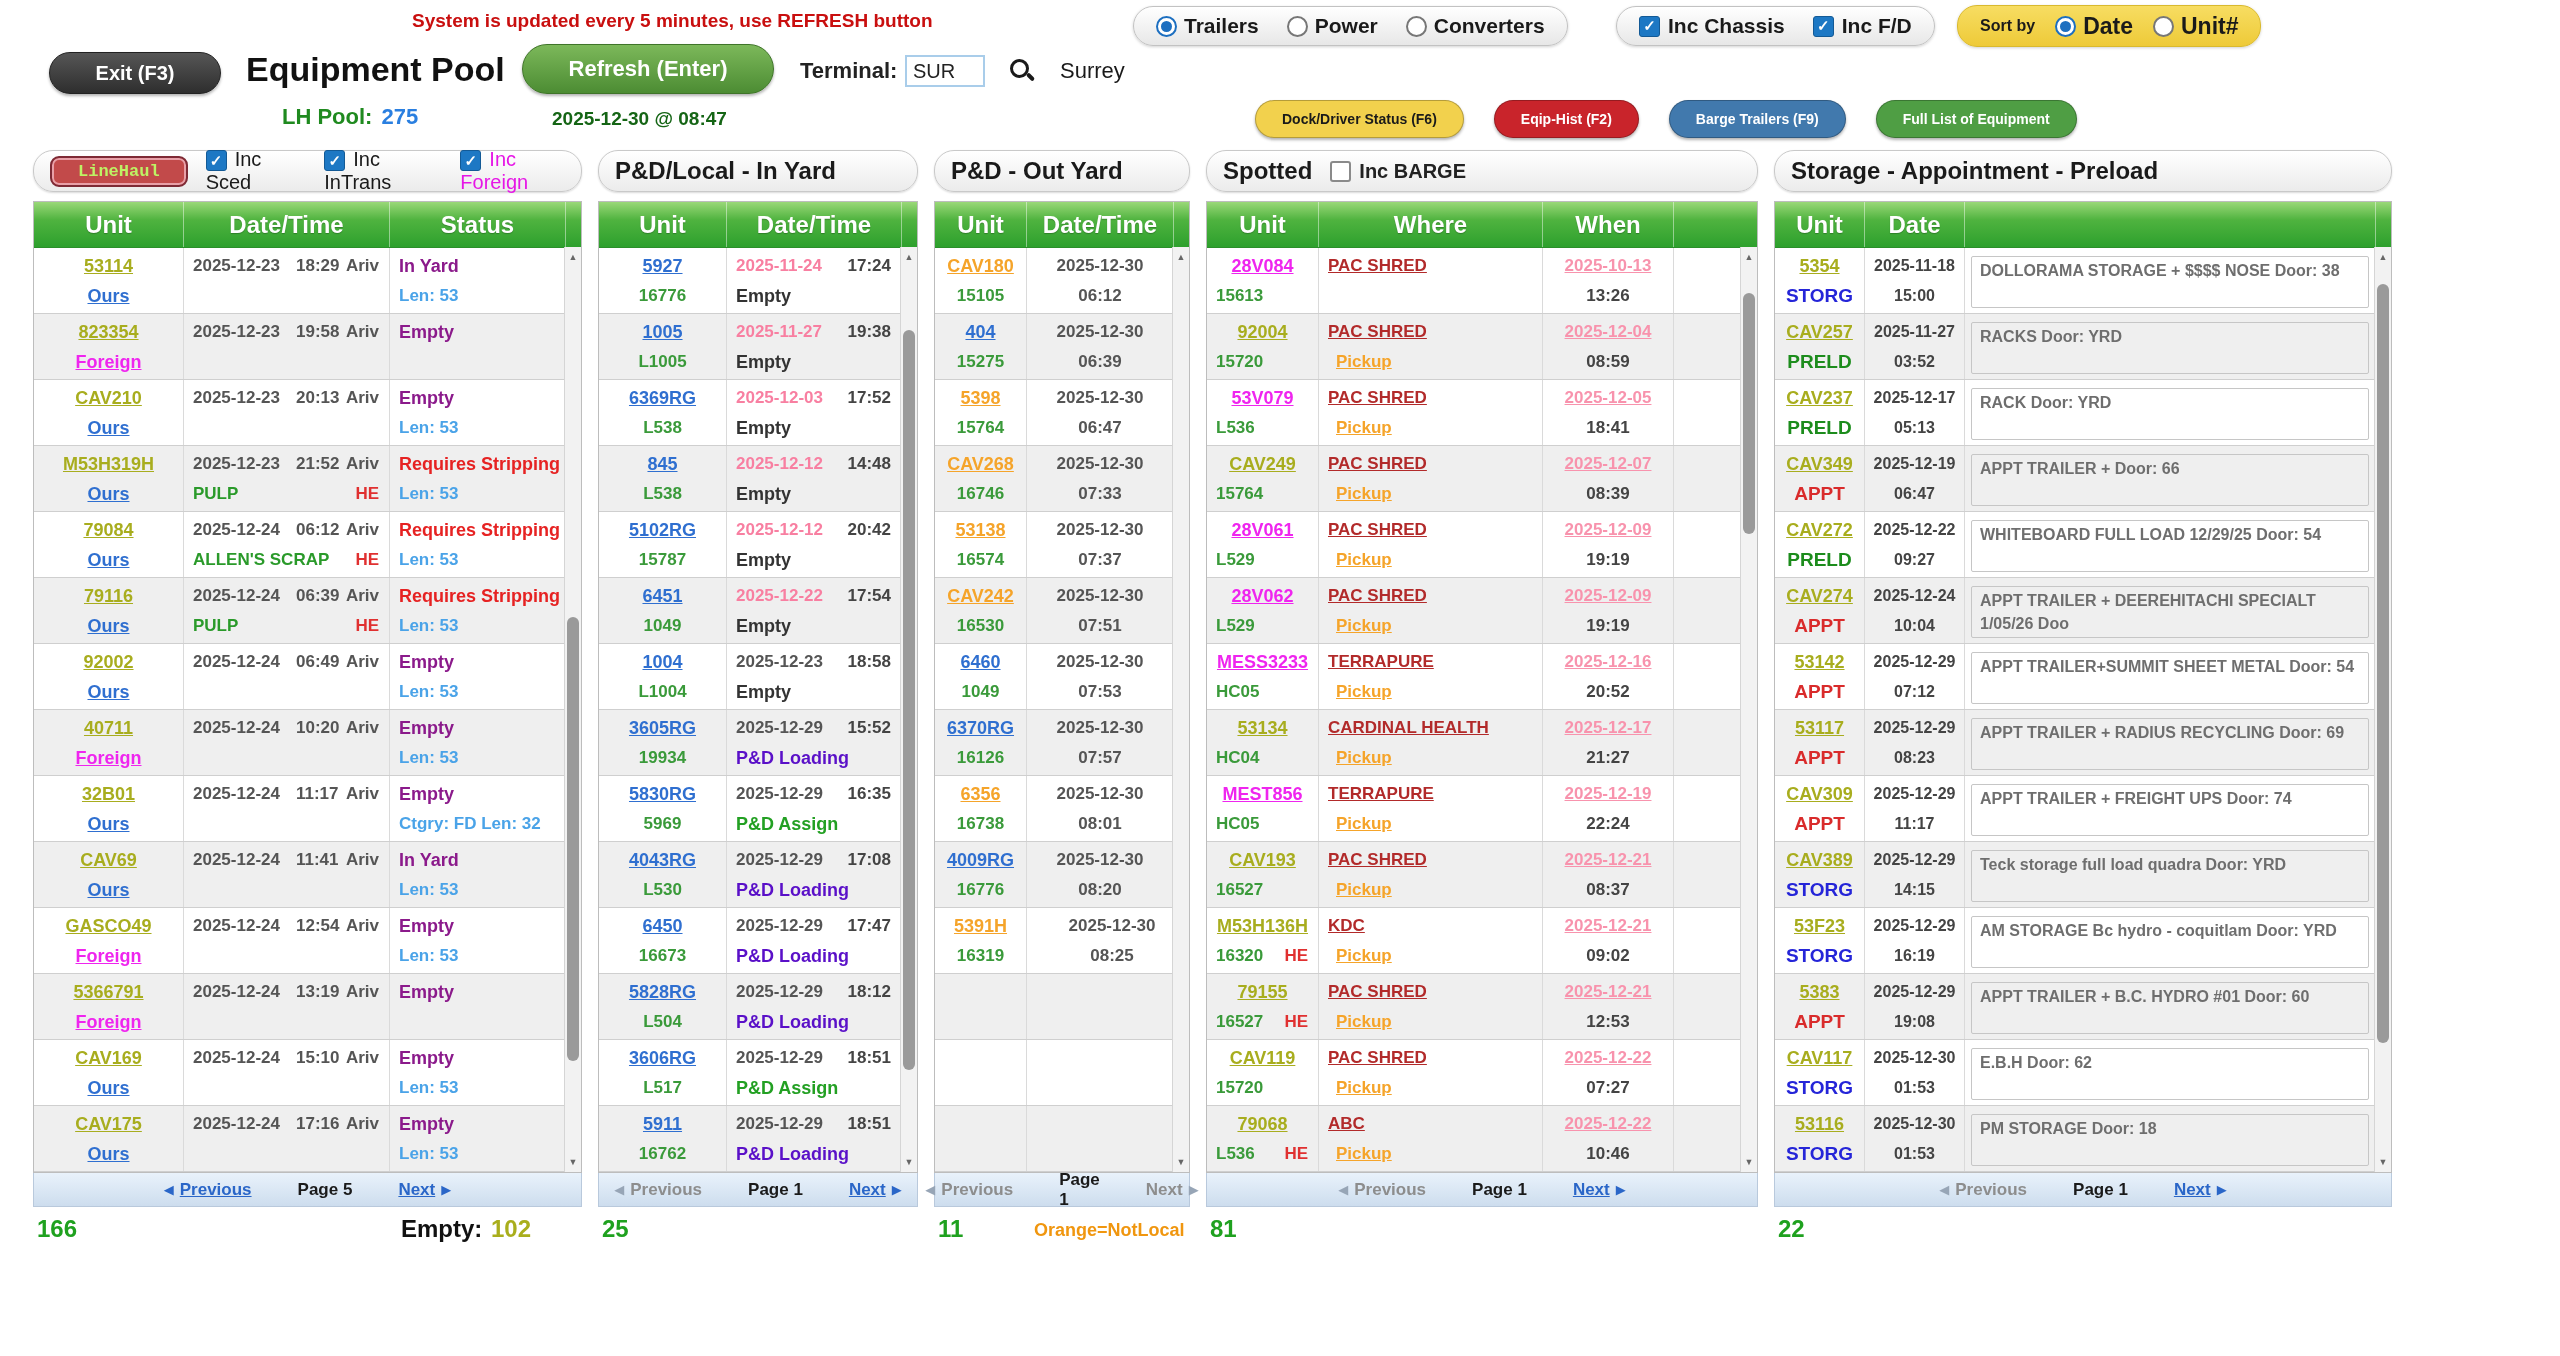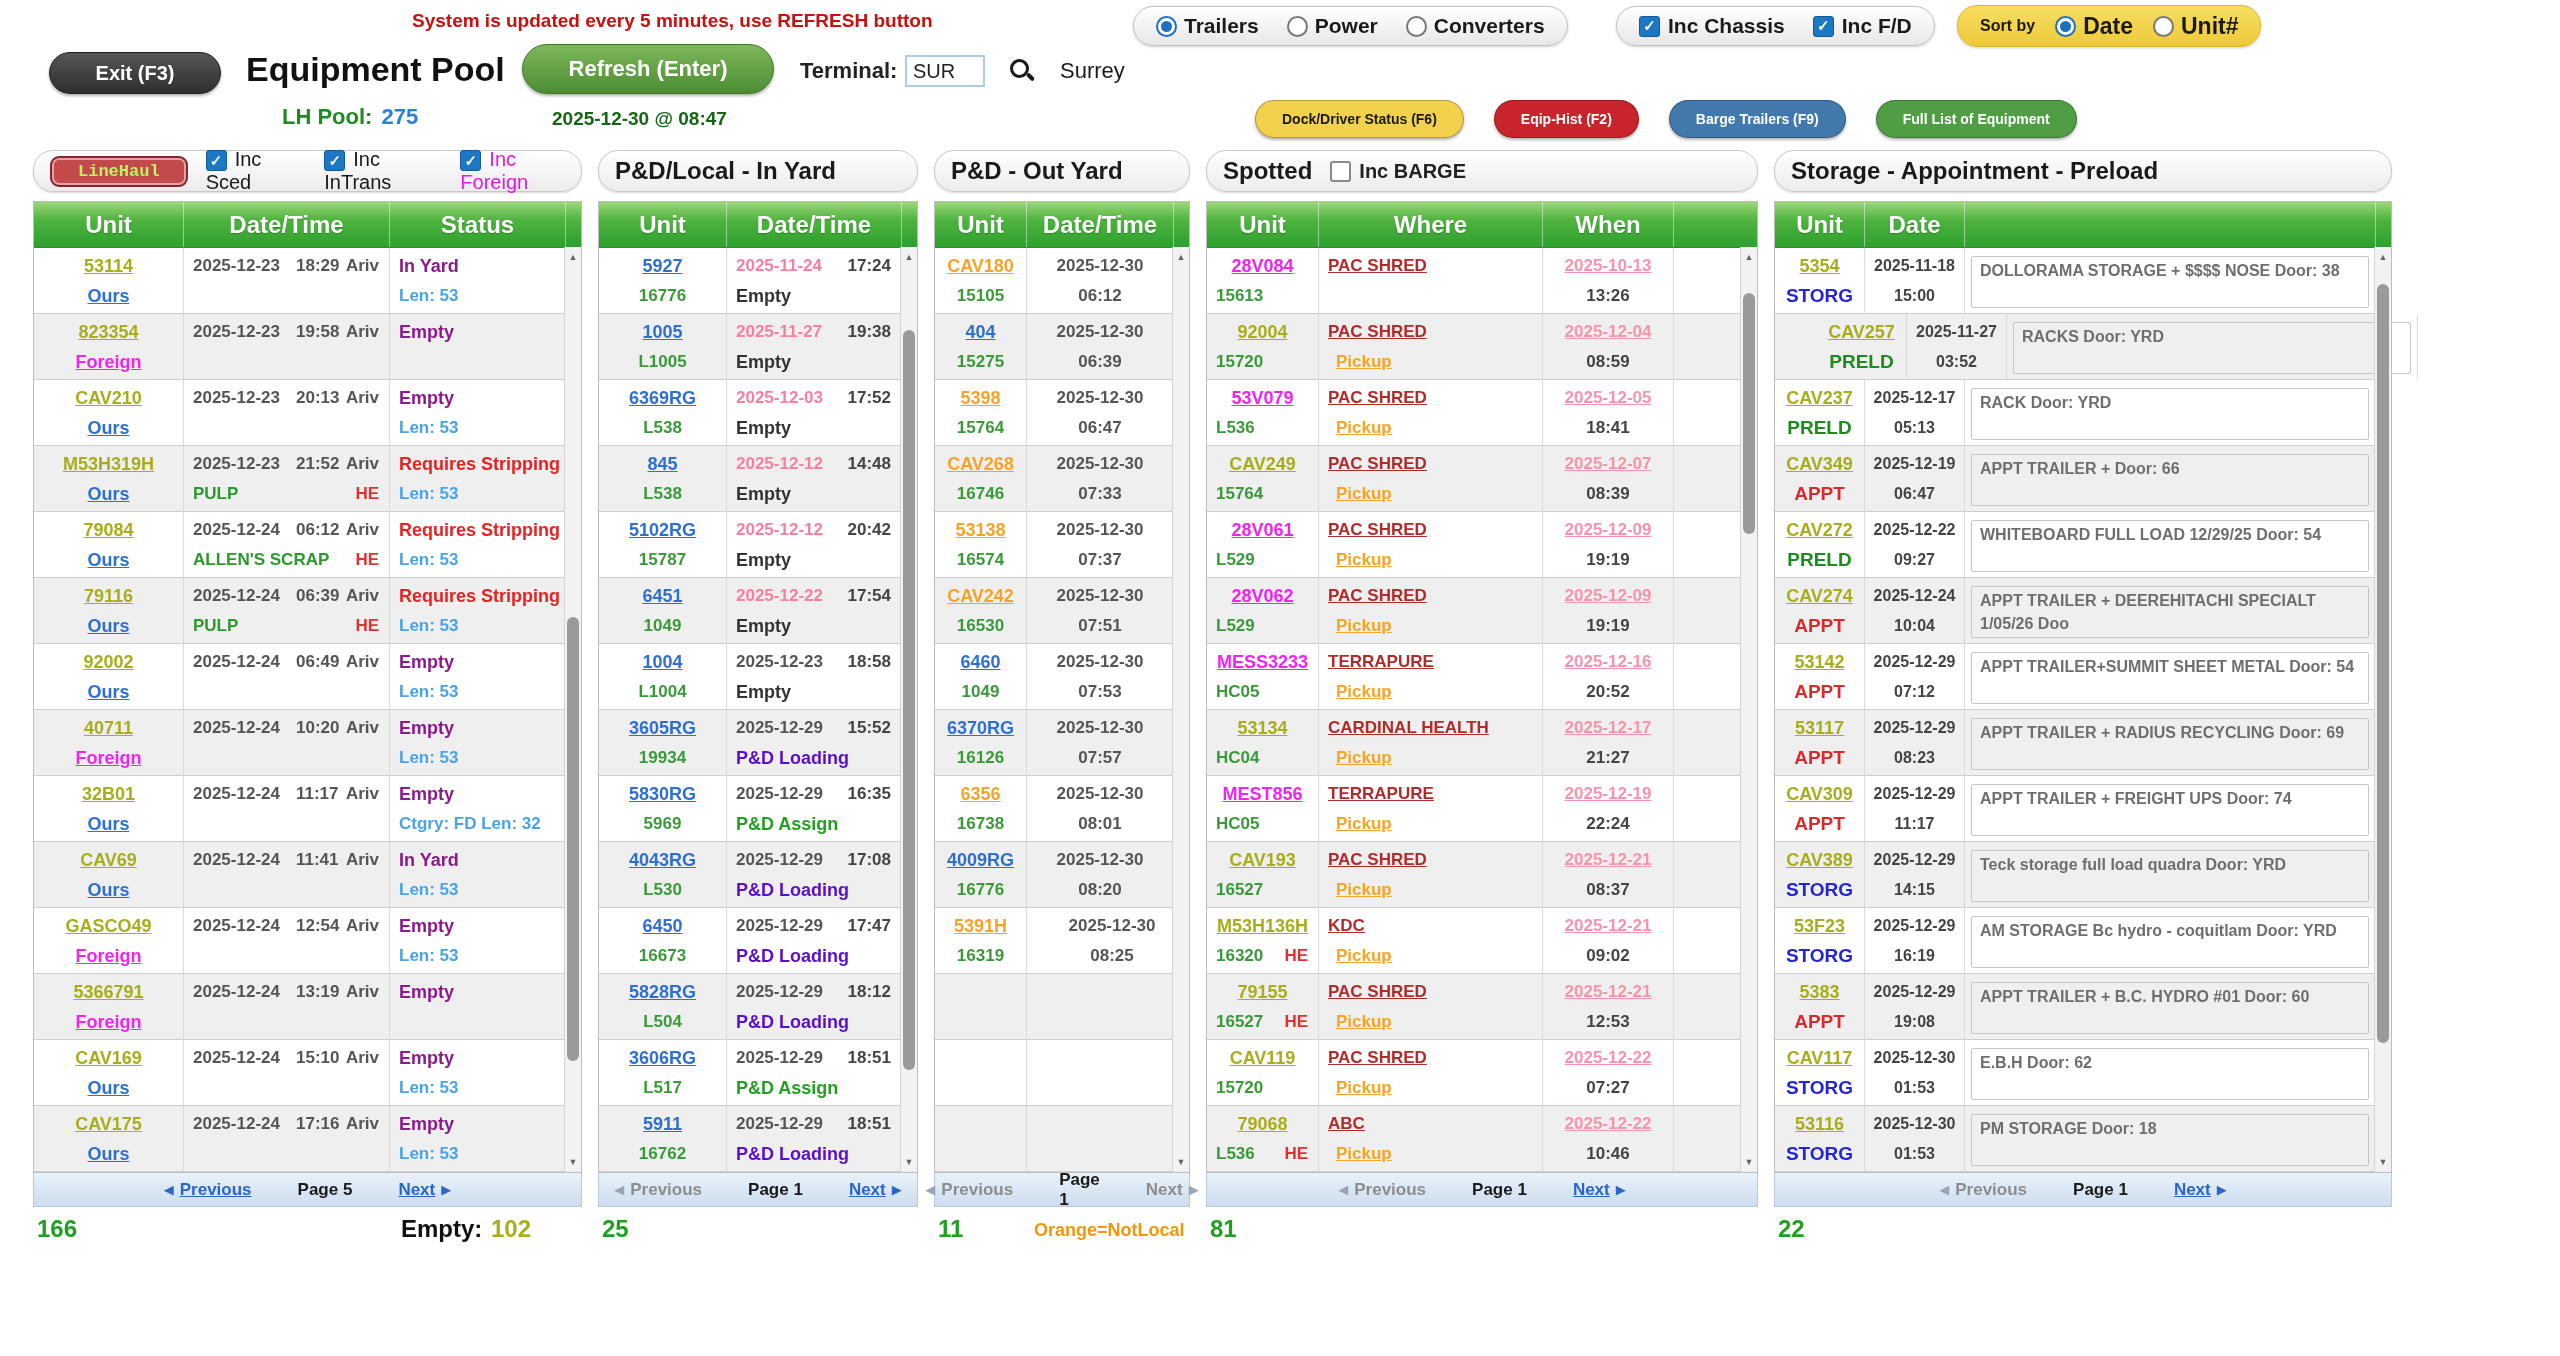--- a/index.html
+++ b/index.html
@@ -1212,21 +1212,21 @@
                 <div class="ln cen"><span class="tag tag-STORG">STORG</span></div>
               </div>
               <div class="c">
                 <div class="ln cen"><span class="dts">2025-11-18</span></div>
                 <div class="ln cen"><span class="dts">15:00</span></div>
               </div>
               <div class="c">
                 <div class="note">DOLLORAMA STORAGE +  $$$$ NOSE Door: 38</div>
               </div>
             </div>
-            <div class="row" style="grid-template-columns: 90px 100px 411px; padding-left: 42px;">
+            <div class="row" style="grid-template-columns: 90px 100px 411px;">
               <div class="c">
                 <div class="ln cen"><span class="u c-olive">CAV257</span></div>
                 <div class="ln cen"><span class="tag tag-PRELD">PRELD</span></div>
               </div>
               <div class="c">
                 <div class="ln cen"><span class="dts">2025-11-27</span></div>
                 <div class="ln cen"><span class="dts">03:52</span></div>
               </div>
               <div class="c">
                 <div class="note">RACKS Door: YRD</div>

